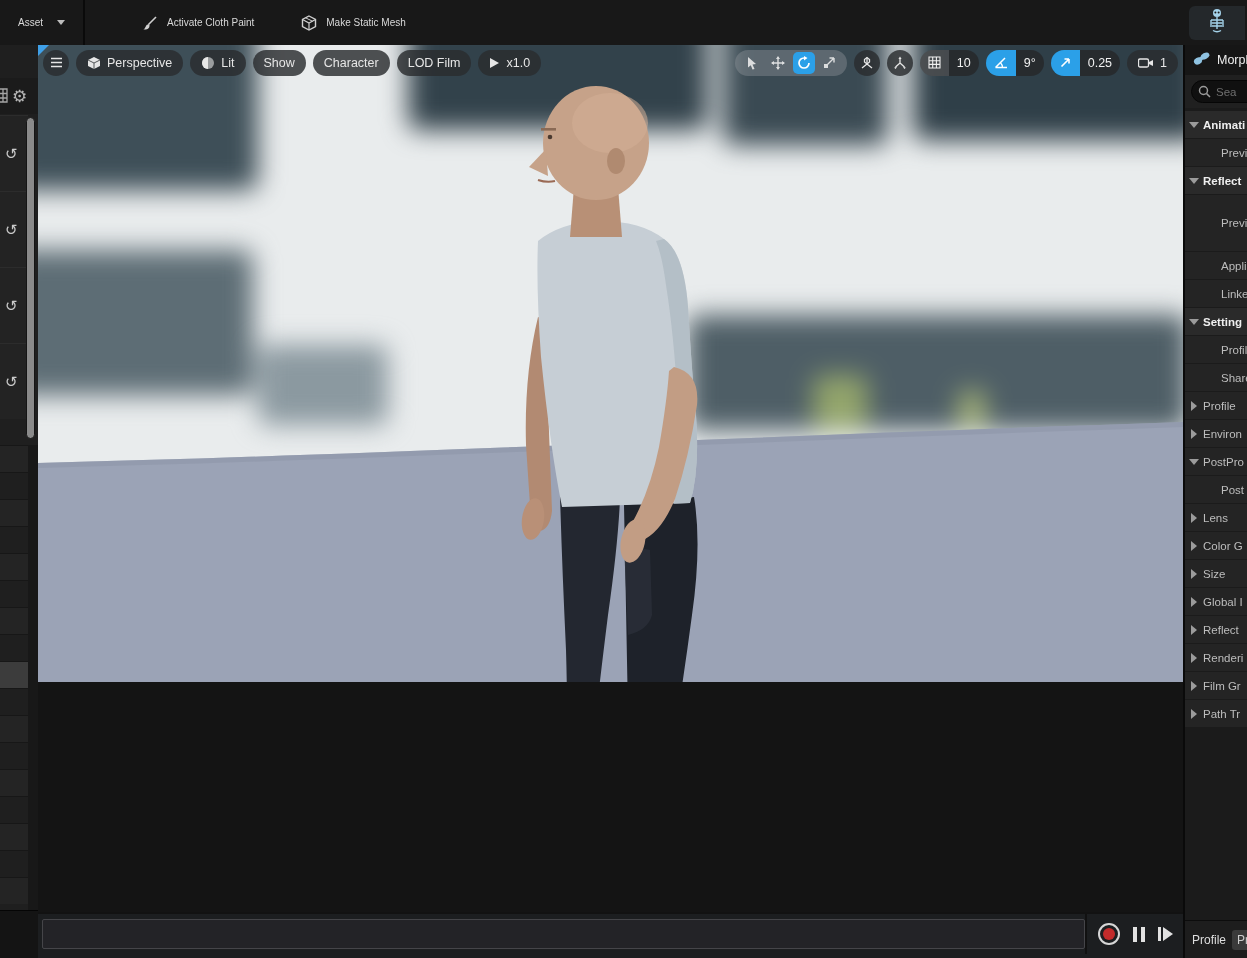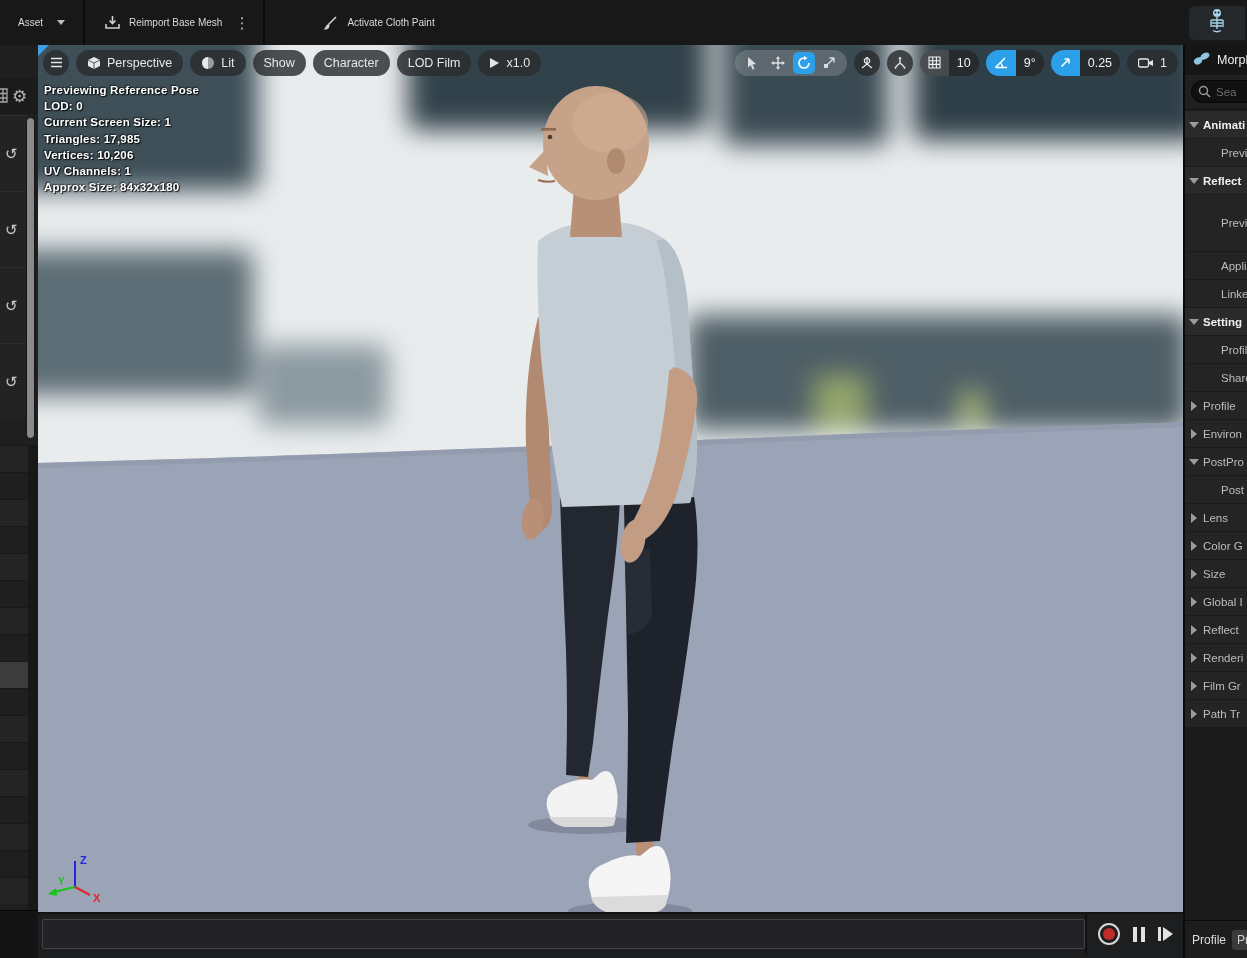--- a/index.html
+++ b/index.html
@@ -29,21 +29,21 @@
   #ls-scrollbar { position:absolute; left:26px; top:72px; width:9px; height:322px; background:#8a8a8a; border:1px solid #151515; border-radius:5px; }
   #ls-rows-bottom { position:absolute; left:0; top:400px; width:28px; height:465px; }
   .prop-row { height:27px; border-top:1px solid #171717; }
   .prop-row.odd { background:#242424; }
   .prop-row.even { background:#1f1f1f; }
   .prop-row.hl { background:#3c3c3c; }
   #ls-gutter { position:absolute; left:28px; top:400px; width:10px; height:465px; background:#181818; }
   #ls-bottom { position:absolute; left:0; top:865px; width:38px; height:48px; background:#141414; border-top:1px solid #050505; }
 
   
-  #viewport { position:absolute; left:38px; top:45px; width:1145px; height:867px; overflow:hidden; background:#e9eced; }
+  #viewport { position:absolute; left:38px; top:45px; width:1145px; height:637px; overflow:hidden; background:#e9eced; }
   #scene { position:absolute; inset:0; overflow:hidden; }
   .blur-wrap { position:absolute; inset:-30px; filter:blur(13px); }
   .bblock { position:absolute; border-radius:10px; }
   #floor-svg, #char-svg, #gizmo-svg { position:absolute; }
   #floor-svg { left:0; top:0; }
   #char-svg { left:440px; top:30px; }
   #corner-tri { position:absolute; left:0; top:0; width:0; height:0; border-top:11px solid #3fa0e8; border-right:11px solid transparent; }
 
   
   #vtoolbar { position:absolute; left:5px; right:5px; top:4px; height:27px; display:flex; align-items:center; gap:7px; }
@@ -103,41 +103,39 @@
 
 <div id="app">
 
   <header id="topbar">
     <div class="tb-sec">
       <div class="tb-btn">
         <span>Asset</span>
         <span class="chev"></span>
       </div>
     </div>
-    <div class="tb-sec">
-      <div class="tb-btn">
-        <span class="tb-ico">
-          <svg width="17" height="17" viewBox="0 0 17 17">
-              <path d="M8.5 2 v7 M5.5 6.5 L8.5 9.5 L11.5 6.5" stroke="#cfcfcf" stroke-width="1.6" fill="none"></path>
-              <path d="M2 10 v4 h13 v-4" stroke="#cfcfcf" stroke-width="1.6" fill="none"></path>
-            </svg>
-        </span>
-        <span>Reimport Base Mesh</span>
-      </div>
-      <div class="kebab">⋮</div>
-    </div>
     <div class="tb-sec" style="border-right:none;">
       <div class="tb-btn" style="margin-left:38px;">
         <span class="tb-ico">
           <svg width="18" height="18" viewBox="0 0 18 18">
               <path d="M15 3 L7.5 10.5" stroke="#cfcfcf" stroke-width="1.6" fill="none"></path>
               <path d="M7.8 10 q-2.6.4 -3.6 3.4 q-.5 1.4 -1.8 1.8 q2.8 1 4.6-.4 q1.5-1.2 1.6-3.4 Z" fill="#cfcfcf"></path>
             </svg>
         </span>
         <span>Activate Cloth Paint</span>
+      </div>
+      <div class="tb-btn" style="margin-left:30px;">
+        <span class="tb-ico">
+          <svg width="18" height="18" viewBox="0 0 18 18">
+              <path d="M9 2 L15.5 5.5 L15.5 12.5 L9 16 L2.5 12.5 L2.5 5.5 Z" stroke="#cfcfcf" stroke-width="1.4" fill="none"></path>
+              <path d="M2.5 5.5 L9 9 L15.5 5.5 M9 9 L9 16" stroke="#cfcfcf" stroke-width="1.2" fill="none"></path>
+              <path d="M5.5 3.8 L12.5 7.2" stroke="#cfcfcf" stroke-width="1" fill="none"></path>
+            </svg>
+        </span>
+        <span>Make Static Mesh</span>
       </div>
     </div>
     <div class="spacer"></div>
     <div id="skelbtn">
       <span>
         <svg width="22" height="26" viewBox="0 0 22 26">
           <g stroke="#a4d2ea" stroke-width="1.4" fill="none">
             <circle cx="11" cy="5" r="4" fill="#a4d2ea" stroke="none"></circle>
             <circle cx="9.4" cy="4.6" r="1" fill="#1a1a1a" stroke="none"></circle>
             <circle cx="12.6" cy="4.6" r="1" fill="#1a1a1a" stroke="none"></circle>
@@ -372,29 +370,20 @@
         <span class="ico">
           <svg width="16" height="12" viewBox="0 0 16 12">
               <rect x="0.5" y="2" width="10" height="8" rx="1.5" fill="none" stroke="#e6e6e6" stroke-width="1.3"></rect>
               <path d="M11 5 L15 3 V9 L11 7 Z" fill="#e6e6e6"></path>
             </svg>
         </span>
         <span>1</span>
       </div>
     </div>
 
-    <div id="stats">
-      <div>Previewing Reference Pose</div>
-      <div>LOD: 0</div>
-      <div>Current Screen Size: 1</div>
-      <div>Triangles: 17,985</div>
-      <div>Vertices: 10,206</div>
-      <div>UV Channels: 1</div>
-      <div>Approx Size: 84x32x180</div>
-    </div>
 
     <svg id="gizmo-svg" width="72" height="56" viewBox="0 0 72 56">
       <path d="M31 36 V10" stroke="#2525e0" stroke-width="2"></path>
       <text x="36" y="13" fill="#2525e0" font-size="11" font-weight="bold">Z</text>
       <path d="M31 36 L10 41" stroke="#19c419" stroke-width="2"></path>
       <path d="M12 37 L4 43 L13 45 Z" fill="#19c419"></path>
       <text x="14" y="34" fill="#19c419" font-size="10" font-weight="bold">Y</text>
       <path d="M31 36 L46 44" stroke="#e02525" stroke-width="2"></path>
       <text x="49" y="51" fill="#e02525" font-size="11" font-weight="bold">X</text>
     </svg>

